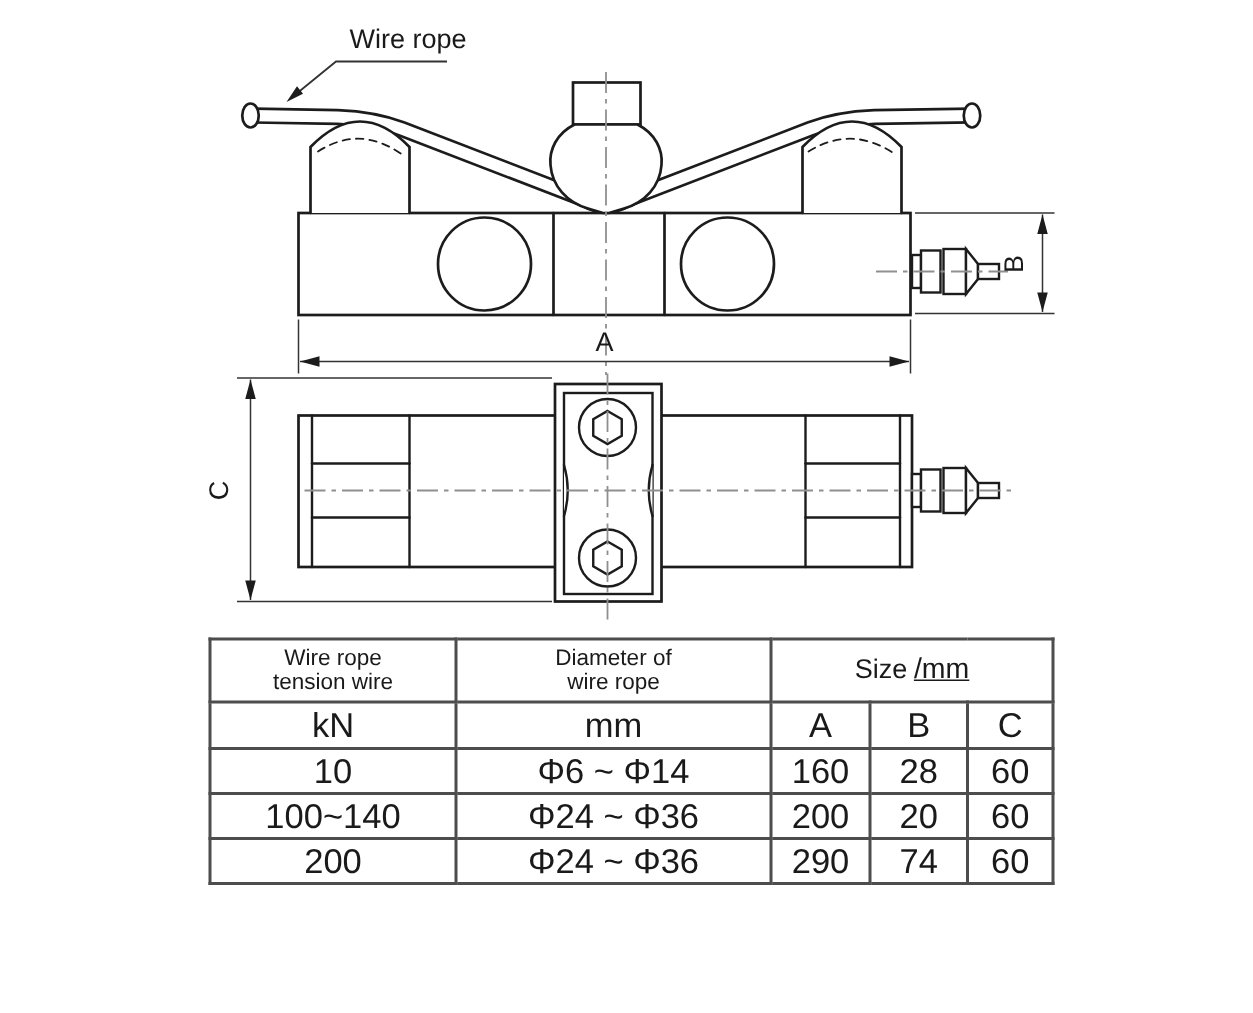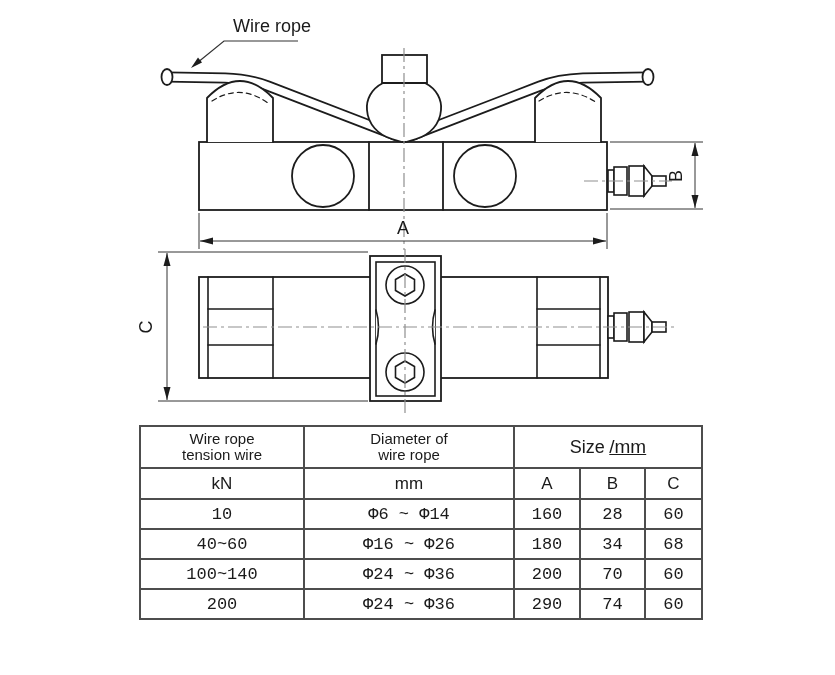--- a/index.html
+++ b/index.html
@@ -10,25 +10,25 @@
   .rope-label{font-size:18px;}
   .dim-label{font-size:18px;}
 
   
   .spec-table{position:absolute;left:139px;top:425px;border-collapse:collapse;
               table-layout:fixed;background:#fff;}
   .spec-table th,.spec-table td{border:2px solid #4d4d4d;text-align:center;
               vertical-align:middle;font-weight:normal;color:#1a1a1a;padding:0;}
   .hdr-row{height:42px;}
   .unit-row{height:31px;}
-  .data-row{height:30px;font-family:Liberation Mono, monospace;}
+  .data-row{height:30px;}
   .hdr-two-line{font-size:15px;line-height:16px;}
   .size-word{font-size:18px;}
   .size-unit{font-size:19px;text-decoration:underline;}
-  .cell-txt{font-size:17px;}
+  .cell-txt{font-size:23px;}
 </style>
 </head>
 <body>
 
 <svg class="stage" width="835" height="675" viewBox="0 0 835 675">
 
   <g stroke="#1c1c1c" fill="none" stroke-width="1.8" stroke-linecap="round">
 
     <g>
       <path d="M 167,77 L 225,78 Q 250,79 268,86 L 390,133 Q 404,141 418,133
@@ -185,31 +185,24 @@
       <td class="cell-txt">C</td>
     </tr>
     <tr class="data-row">
       <td class="cell-txt">10</td>
       <td class="cell-txt">Φ6 ~ Φ14</td>
       <td class="cell-txt">160</td>
       <td class="cell-txt">28</td>
       <td class="cell-txt">60</td>
     </tr>
     <tr class="data-row">
-      <td class="cell-txt">40~60</td>
-      <td class="cell-txt">Φ16 ~ Φ26</td>
-      <td class="cell-txt">180</td>
-      <td class="cell-txt">34</td>
-      <td class="cell-txt">68</td>
-    </tr>
-    <tr class="data-row">
       <td class="cell-txt">100~140</td>
       <td class="cell-txt">Φ24 ~ Φ36</td>
       <td class="cell-txt">200</td>
-      <td class="cell-txt">70</td>
+      <td class="cell-txt">20</td>
       <td class="cell-txt">60</td>
     </tr>
     <tr class="data-row">
       <td class="cell-txt">200</td>
       <td class="cell-txt">Φ24 ~ Φ36</td>
       <td class="cell-txt">290</td>
       <td class="cell-txt">74</td>
       <td class="cell-txt">60</td>
     </tr>
   </tbody>

